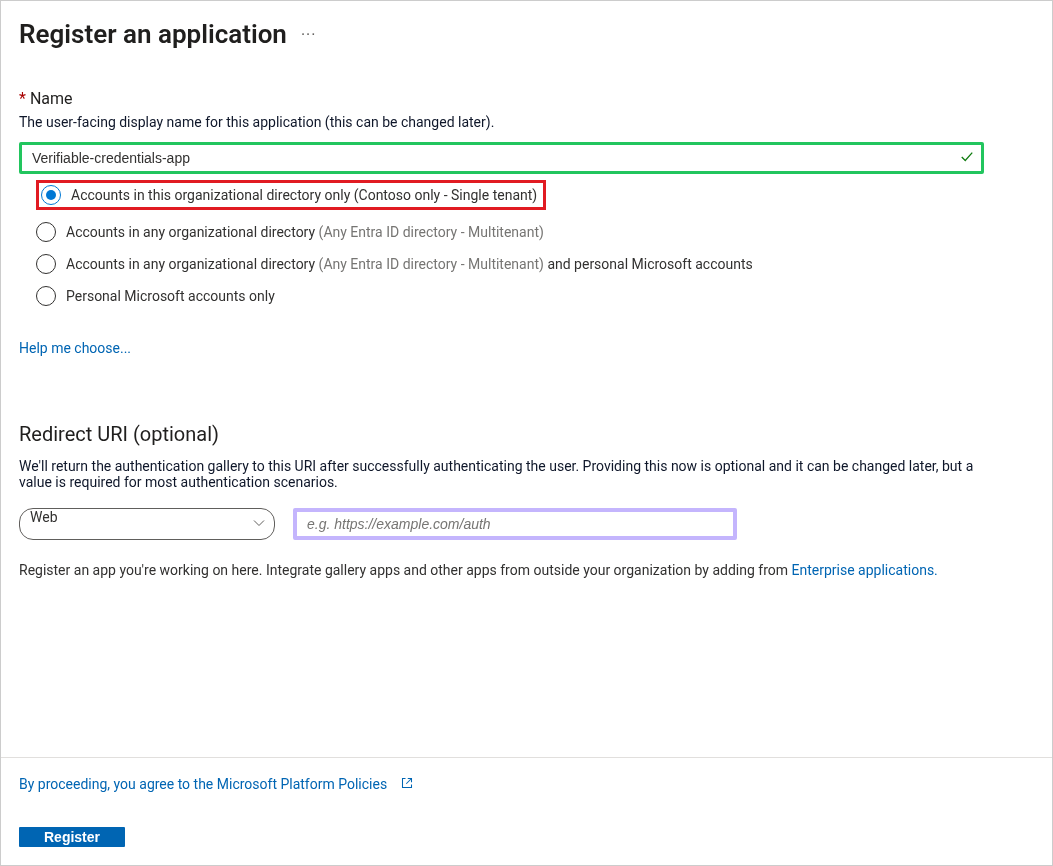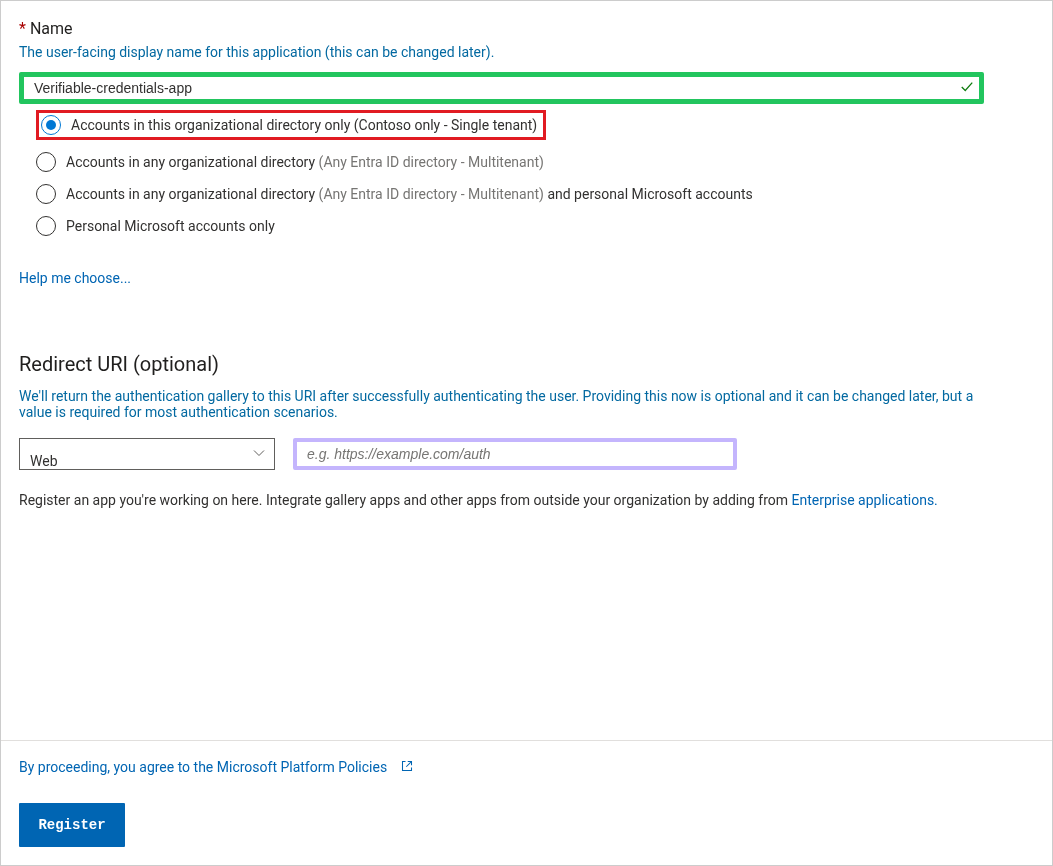--- a/index.html
+++ b/index.html
@@ -39,31 +39,31 @@
   }
   .field-label {
     font-size: 16px;
     font-weight: 400;
     color: #201f1e;
     margin-bottom: 2px;
   }
   .required-star { color: #a80000; margin-right: 4px; }
   .field-desc {
     font-size: 14px;
-    color: #0369a1;
+    color: #0f172a;
     margin: 4px 0 12px 0;
   }
   .input-wrap {
     position: relative;
     width: 965px;
   }
   .text-input {
     width: 100%;
     height: 32px;
-    border: 5px solid #22c55e;
+    border: 3px solid #22c55e;
     border-radius: 2px;
     padding: 0 32px 0 10px;
     font-size: 14px;
     color: #323130;
     outline: none;
   }
   .check-icon {
     position: absolute;
     right: 10px;
     top: 50%;
@@ -132,26 +132,26 @@
     margin-top: 6px;
   }
   .select-wrap {
     position: relative;
     width: 256px;
   }
   .select-box {
     width: 100%;
     height: 32px;
     border: 1px solid #605e5c;
-    border-radius: 0;
+    border-radius: 14px;
     padding: 0 30px 0 10px;
     font-size: 14px;
     background: #fff;
     display: flex;
-    align-items: flex-end;
+    align-items: flex-start;
     cursor: pointer;
   }
   .chevron {
     position: absolute;
     right: 10px;
     top: 50%;
     transform: translateY(-50%);
     color: #605e5c;
   }
   .uri-input {
@@ -176,38 +176,41 @@
   }
   .proceed {
     color: #0065b3;
     font-size: 14px;
     display: inline-flex;
     align-items: center;
     gap: 14px;
   }
   .ext-link-icon { color: #0065b3; }
   .register-btn {
-    margin-top: 28px;
+    margin-top: 35px;
     width: 106px;
-    height: 44px;
+    height: 20px;
     background: #0065b3;
     color: #fff;
     border: none;
     font-size: 14px;
     font-weight: 600;
     cursor: pointer;
     border-radius: 1px;
-    font-family: Liberation Mono, monospace;
   }
   .spacer { flex: 1; }
 </style>
 </head>
 <body>
 
 <div class="window">
+  <div class="header">
+    <h1>Register an application</h1>
+    <span class="ellipsis-icon">···</span>
+  </div>
 
   <div class="field-label">
     <span class="required-star">*</span><span>Name</span>
   </div>
   <div class="field-desc">The user-facing display name for this application (this can be changed later).</div>
   <div class="input-wrap">
     <input class="text-input" type="text" value="Verifiable-credentials-app" style="">
     <span class="check-icon">
       <svg width="14" height="14" viewBox="0 0 16 16" fill="none" stroke="currentColor" stroke-width="1.5">
           <path d="M2 8.5 L6 12.5 L14 3.5"></path>

